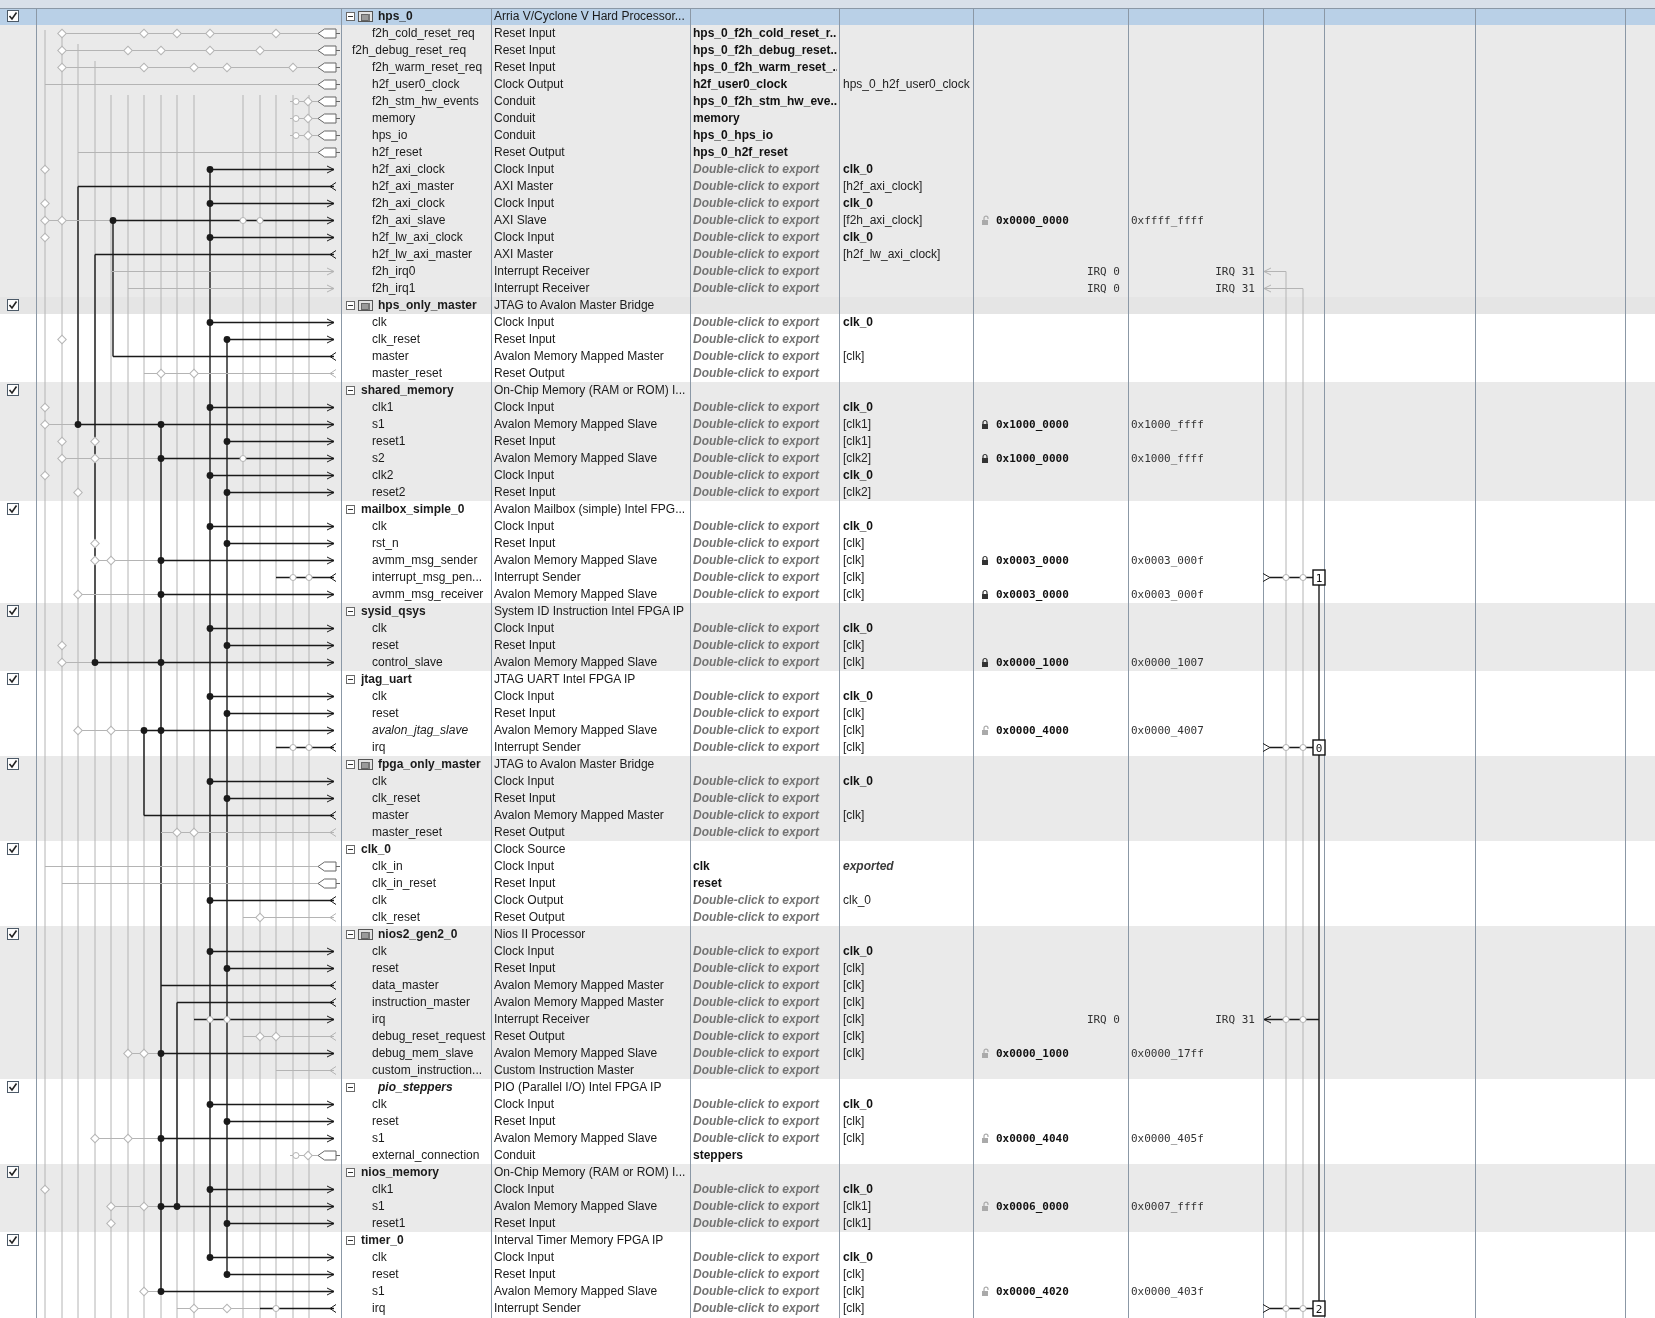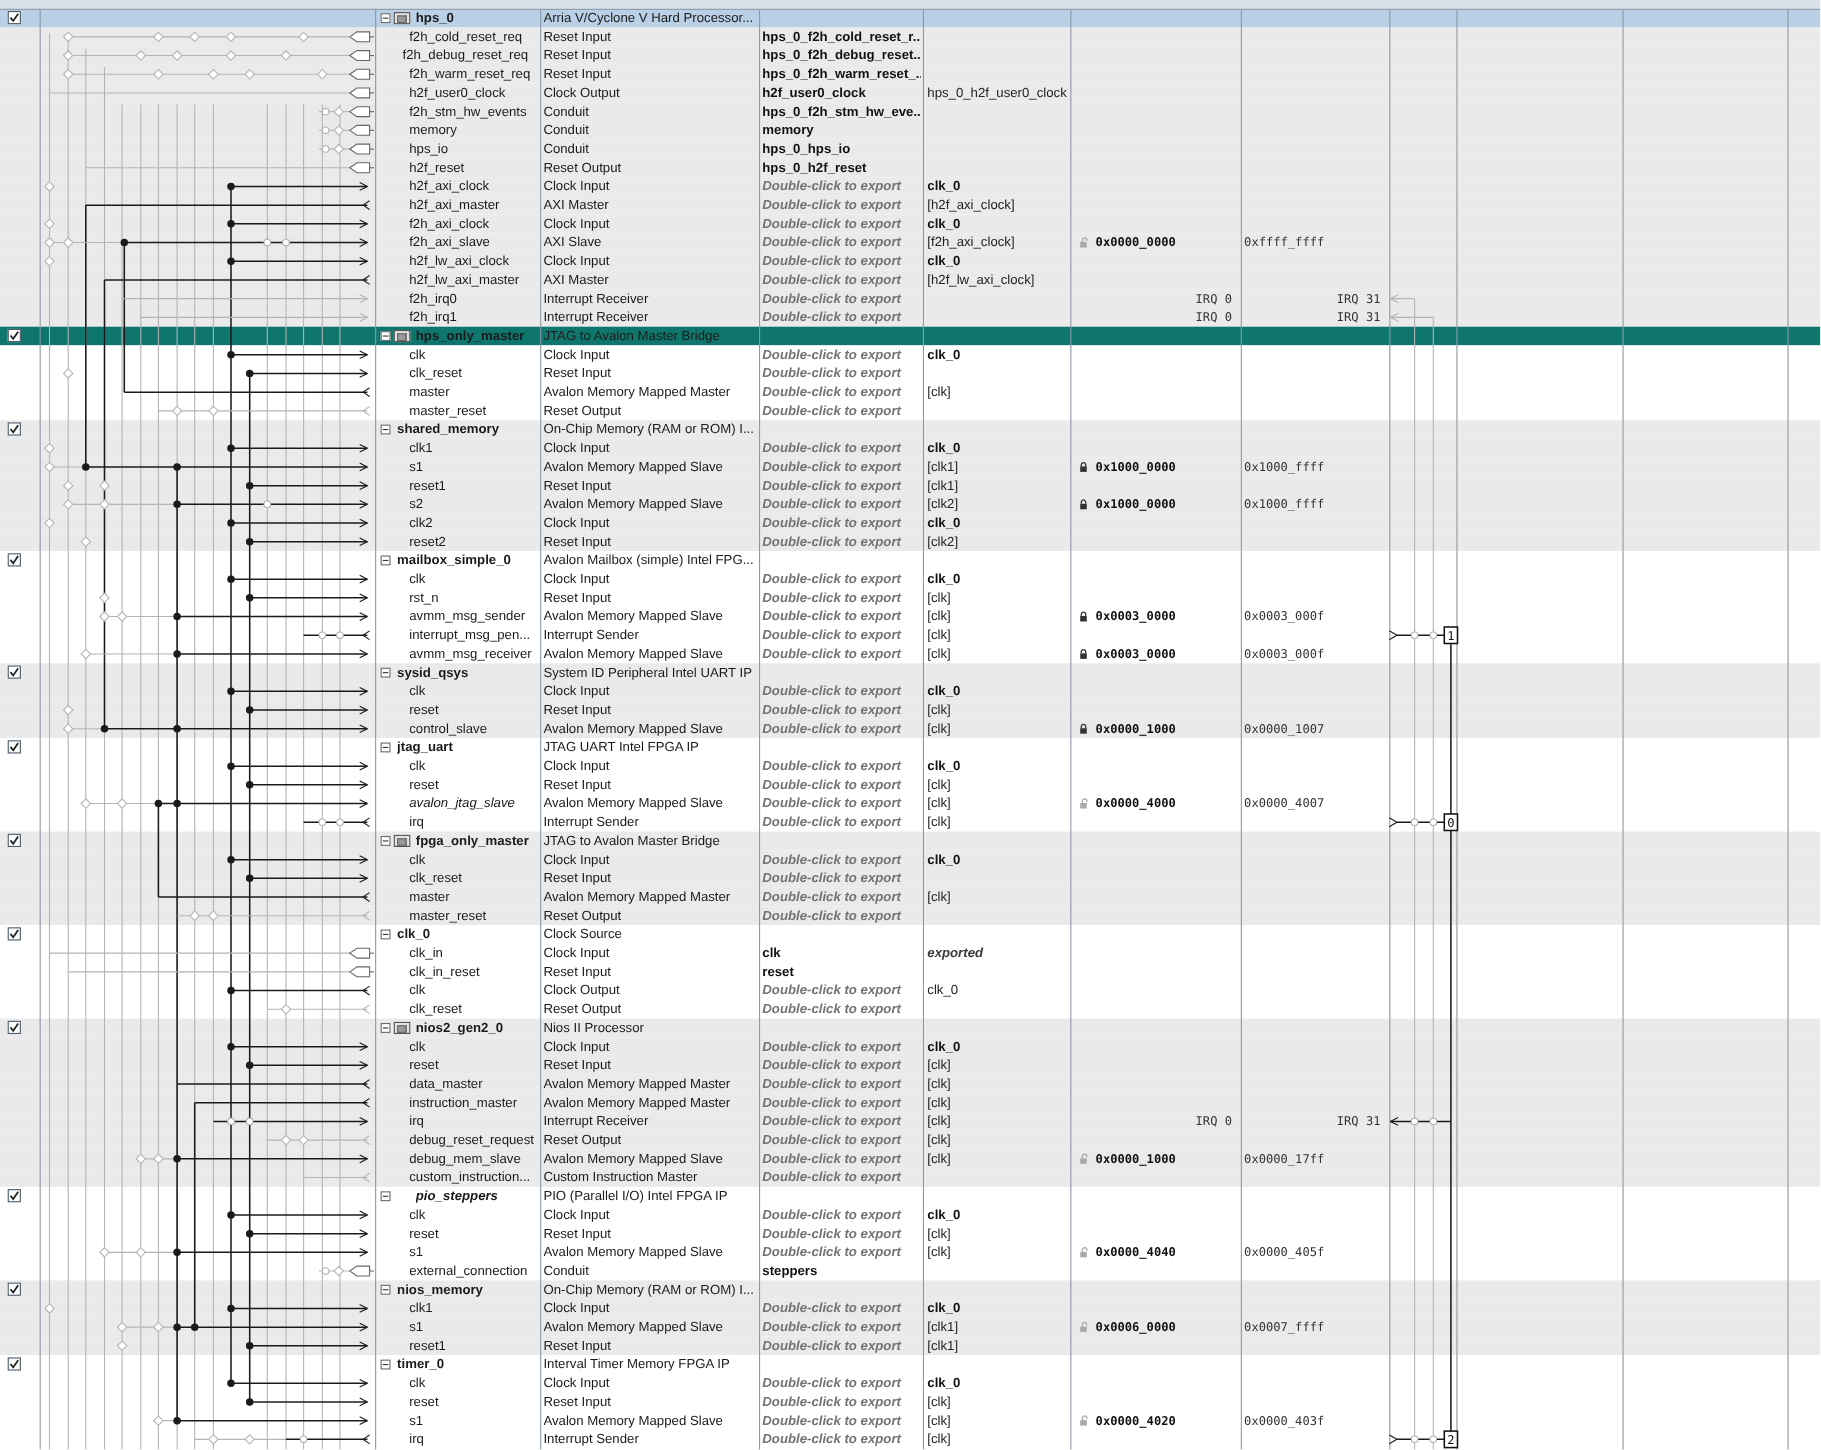--- a/index.html
+++ b/index.html
@@ -47,21 +47,21 @@
         <div class="chip" style="left: 358px;"></div>
         <div class="cell nm gname" style="left: 378px; width: 111px;">hps_0</div>
         <div class="cell desc" style="left: 494px; width: 194px;">Arria V/Cyclone V Hard Processor...</div>
       </div>
       <div class="row" style="top: 25px; background: rgb(234, 234, 234);">
         <div class="cell nm" style="left: 372px; width: 117px;">f2h_cold_reset_req</div>
         <div class="cell desc" style="left: 494px; width: 194px;">Reset Input</div>
         <div class="cell expname" style="left: 693px; width: 144px;">hps_0_f2h_cold_reset_r...</div>
       </div>
       <div class="row" style="top: 42px; background: rgb(234, 234, 234);">
-        <div class="cell nm" style="left: 366px; width: 117px;">f2h_debug_reset_req</div>
+        <div class="cell nm" style="left: 352px; width: 117px;">f2h_debug_reset_req</div>
         <div class="cell desc" style="left: 494px; width: 194px;">Reset Input</div>
         <div class="cell expname" style="left: 693px; width: 144px;">hps_0_f2h_debug_reset...</div>
       </div>
       <div class="row" style="top: 59px; background: rgb(234, 234, 234);">
         <div class="cell nm" style="left: 372px; width: 117px;">f2h_warm_reset_req</div>
         <div class="cell desc" style="left: 494px; width: 194px;">Reset Input</div>
         <div class="cell expname" style="left: 693px; width: 144px;">hps_0_f2h_warm_reset_...</div>
       </div>
       <div class="row" style="top: 76px; background: rgb(234, 234, 234);">
         <div class="cell nm" style="left: 372px; width: 117px;">h2f_user0_clock</div>
@@ -138,21 +138,21 @@
         <div class="irqlbl mono" style="left: 1036px; width: 84px;">IRQ 0</div>
         <div class="irqlbl mono" style="left: 1171px; width: 84px;">IRQ 31</div>
       </div>
       <div class="row" style="top: 280px; background: rgb(234, 234, 234);">
         <div class="cell nm" style="left: 372px; width: 117px;">f2h_irq1</div>
         <div class="cell desc" style="left: 494px; width: 194px;">Interrupt Receiver</div>
         <div class="cell ph" style="left: 693px; width: 144px;">Double-click to export</div>
         <div class="irqlbl mono" style="left: 1036px; width: 84px;">IRQ 0</div>
         <div class="irqlbl mono" style="left: 1171px; width: 84px;">IRQ 31</div>
       </div>
-      <div class="row" style="top: 297px; background: #0f766e;">
+      <div class="row" style="top: 297px; background: #e5e5e5;">
         <div class="cb">
           <svg width="10" height="10" viewBox="0 0 10 10">
             <path d="M1.5 5 L4 8 L8.5 1.5" fill="none" stroke="#222" stroke-width="1.6"></path>
           </svg>
         </div>
         <div class="expander" style="left: 346px;"></div>
         <div class="chip" style="left: 358px;"></div>
         <div class="cell nm gname" style="left: 378px; width: 111px;">hps_only_master</div>
         <div class="cell desc" style="left: 494px; width: 194px;">JTAG to Avalon Master Bridge</div>
       </div>
@@ -289,21 +289,21 @@
         <div class="cell mono endval" style="left: 1131px; width: 130px;">0x0003_000f</div>
       </div>
       <div class="row" style="top: 603px; background: rgb(234, 234, 234);">
         <div class="cb">
           <svg width="10" height="10" viewBox="0 0 10 10">
             <path d="M1.5 5 L4 8 L8.5 1.5" fill="none" stroke="#222" stroke-width="1.6"></path>
           </svg>
         </div>
         <div class="expander" style="left: 346px;"></div>
         <div class="cell nm gname" style="left: 361px; width: 128px;">sysid_qsys</div>
-        <div class="cell desc" style="left: 494px; width: 194px;">System ID Peripheral Intel UART IP</div>
+        <div class="cell desc" style="left: 494px; width: 194px;">System ID Instruction Intel FPGA IP</div>
       </div>
       <div class="row" style="top: 620px; background: rgb(234, 234, 234);">
         <div class="cell nm" style="left: 372px; width: 117px;">clk</div>
         <div class="cell desc" style="left: 494px; width: 194px;">Clock Input</div>
         <div class="cell ph" style="left: 693px; width: 144px;">Double-click to export</div>
         <div class="cell clkb" style="left: 843px; width: 128px;">clk_0</div>
       </div>
       <div class="row" style="top: 637px; background: rgb(234, 234, 234);">
         <div class="cell nm" style="left: 372px; width: 117px;">reset</div>
         <div class="cell desc" style="left: 494px; width: 194px;">Reset Input</div>

